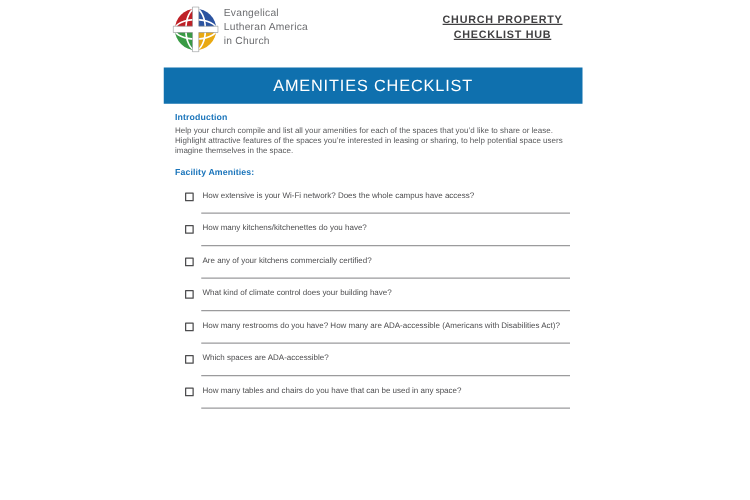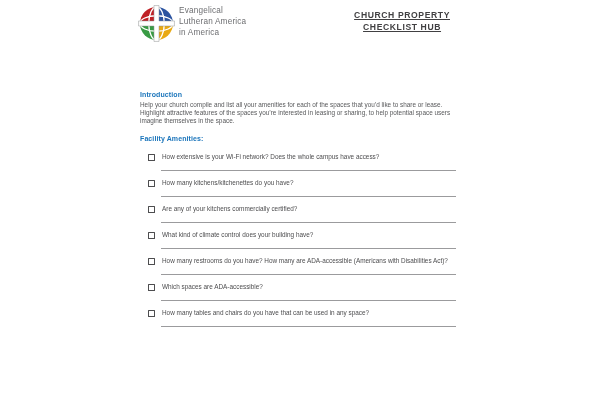--- a/index.html
+++ b/index.html
@@ -77,28 +77,31 @@
     <g stroke="#ffffff" stroke-width="1.4" fill="none">
       <ellipse cx="19" cy="19" rx="8" ry="17"></ellipse>
       <ellipse cx="19" cy="19" rx="17" ry="8"></ellipse>
     </g>
     <path d="M16.4,0.6 h5.2 v15.8 h15.8 v5.2 h-15.8 v15.8 h-5.2 v-15.8 h-15.8 v-5.2 h15.8 Z" fill="#ffffff" stroke="#8a8c8e" stroke-width="0.5"></path>
   </svg>
 
   <div class="org-name">
     <div>Evangelical</div>
     <div>Lutheran America</div>
-    <div>in America</div>
+    <div>in Church</div>
   </div>
 
   <div class="hub-title">
     <div>CHURCH PROPERTY</div>
     <div>CHECKLIST HUB</div>
   </div>
 
+  <div class="banner">
+    <span class="banner-title">AMENITIES CHECKLIST</span>
+  </div>
 
   <div class="section-heading intro-heading">Introduction</div>
   <div class="intro-body">
     <div>Help your church compile and list all your amenities for each of the spaces that you’d like to share or lease.</div>
     <div>Highlight attractive features of the spaces you’re interested in leasing or sharing, to help potential space users</div>
     <div>imagine themselves in the space.</div>
   </div>
 
   <div class="section-heading facility-heading">Facility Amenities:</div>
 

